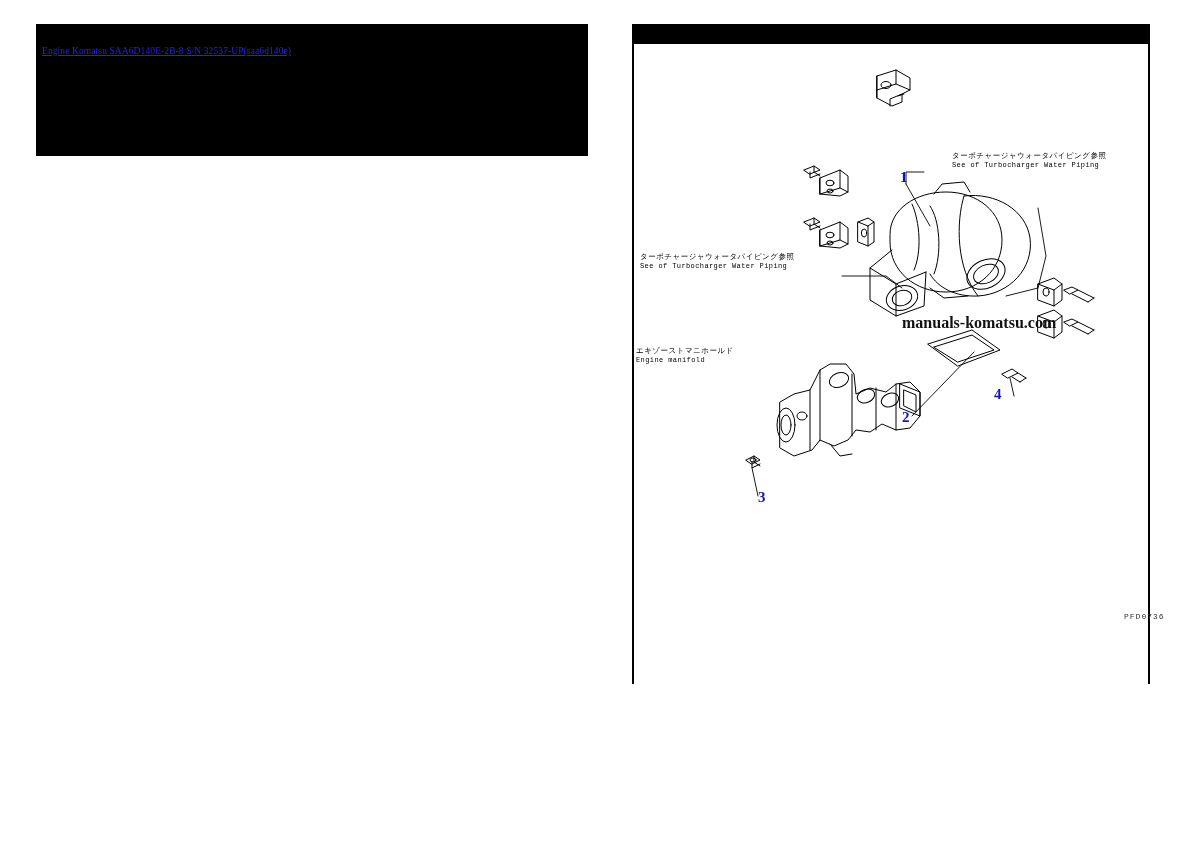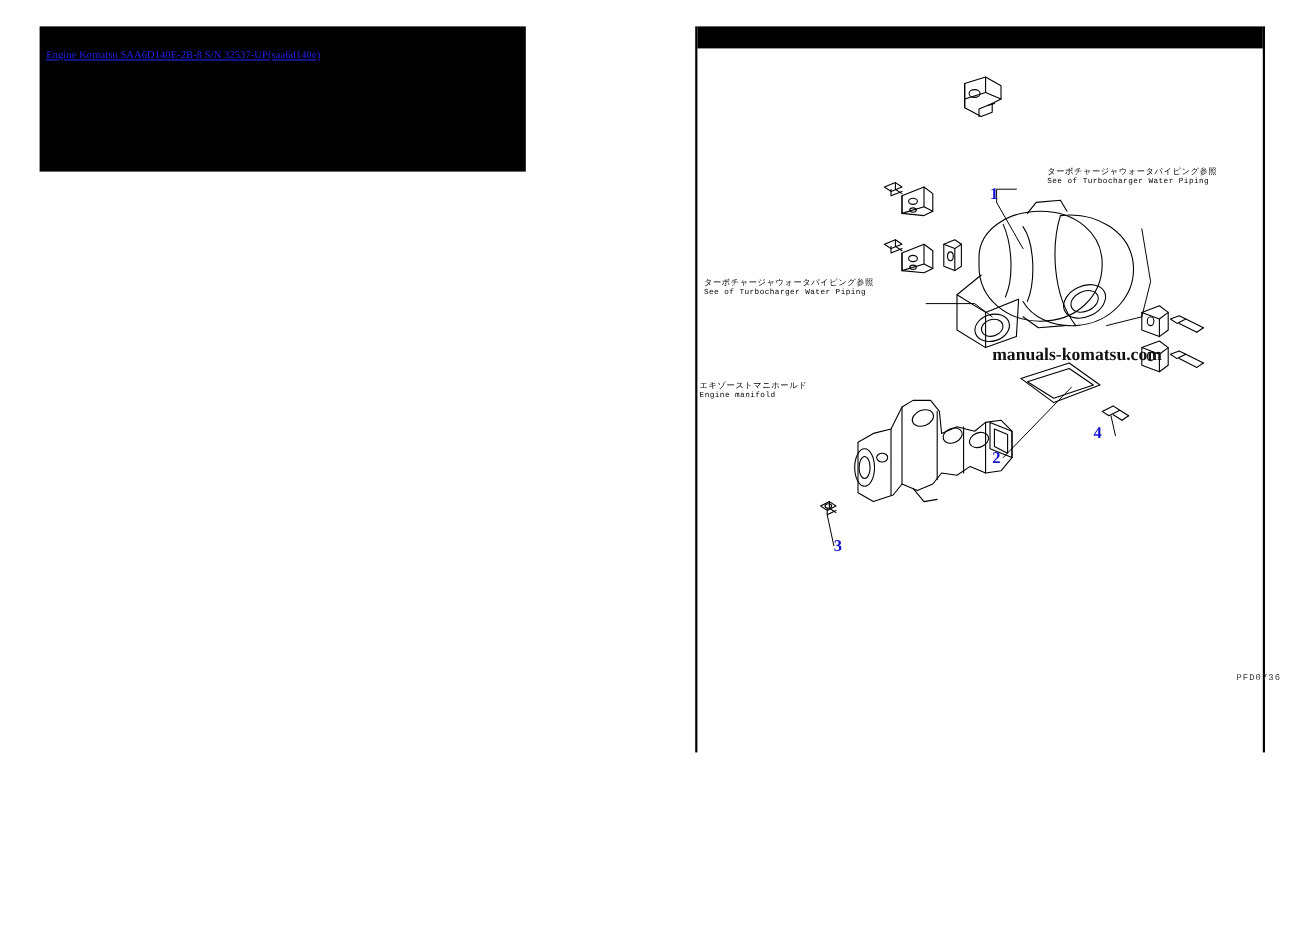--- a/index.html
+++ b/index.html
@@ -13,21 +13,21 @@
     position: relative;
     font-family: "Liberation Sans", sans-serif;
     overflow: hidden;
   }
 
   
   #title-panel {
     position: absolute;
     left: 36px;
     top: 24px;
-    width: 442px;
+    width: 552px;
     height: 132px;
     background: #000000;
   }
   #title-link {
     position: absolute;
     left: 6px;
     top: 22px;
     color: #2222ee;
     font-size: 9.5px;
     text-decoration: underline;
@@ -102,21 +102,21 @@
 
   
   .note {
     position: absolute;
     font-size: 7.5px;
     line-height: 1.35;
     color: #000;
     white-space: nowrap;
   }
   .note .jp {
-    font-family: Liberation Sans, sans-serif;
+    font-family: Liberation Mono, monospace;
     font-size: 7.5px;
     letter-spacing: 0.5px;
     display: block;
   }
   .note .en {
     font-family: Liberation Mono, monospace;
     font-size: 7px;
     letter-spacing: 0.4px;
     display: block;
   }

